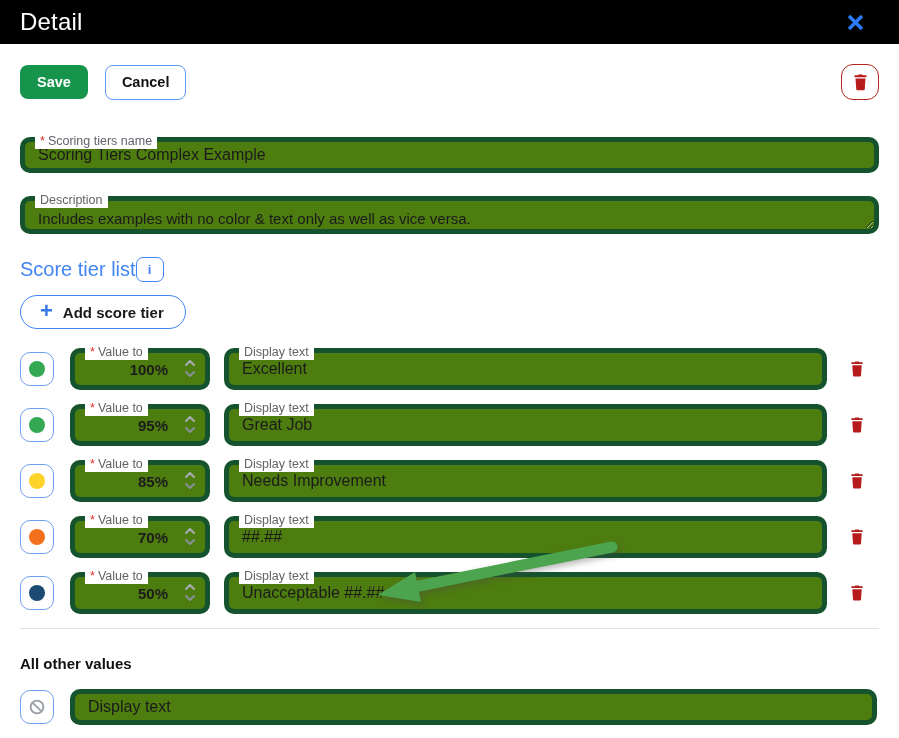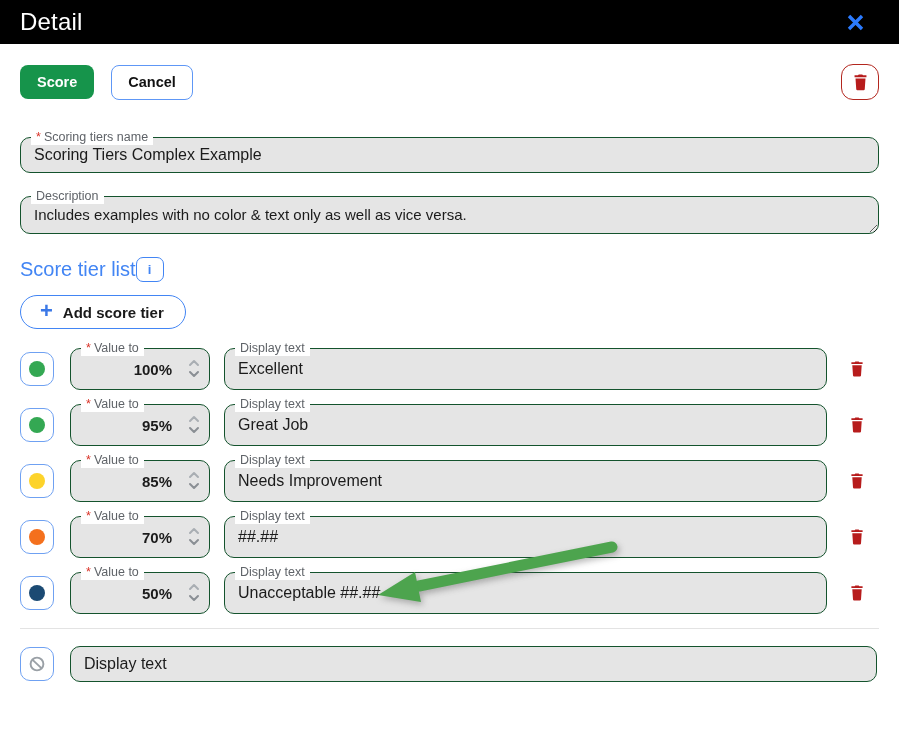--- a/index.html
+++ b/index.html
@@ -39,21 +39,21 @@
     margin-left: 17px; cursor: pointer; font-family: inherit;
   }
   .btn-delete-top {
     margin-left: auto; width: 38px; height: 36px;
     border: 1px solid #B3261E; border-radius: 12px; background: #fff;
     display: flex; align-items: center; justify-content: center; cursor: pointer;
   }
 
   
   .field {
-    position: relative; border: 1px solid #14532d; border-radius: 10px; background: #e5e5e5;
+    position: relative; border: 5px solid #14532d; border-radius: 10px; background: #4d7c0f;
   }
   .float-label {
     position: absolute; top: -9px; left: 10px; background: #fff; padding: 0 5px;
     font-size: 12.5px; color: #5F6368; white-space: nowrap; line-height: 1.3;
   }
   .req { color: #D93025; margin-right: 3px; }
   .field input {
     border: none; outline: none; width: 100%; height: 100%; background: transparent;
     font-family: inherit; font-size: 16px; color: #1b1b1b; padding: 0 13px;
     border-radius: 10px;
@@ -138,21 +138,21 @@
     <svg width="19" height="19" viewBox="0 0 19 19">
       <path d="M3 3 L16 16 M16 3 L3 16" stroke="#2B7BFF" stroke-width="3.4" stroke-linecap="butt"></path>
     </svg>
   </button>
 </header>
 
 <div class="content">
 
   
   <div class="toolbar">
-    <button class="btn-save">Score</button>
+    <button class="btn-save">Save</button>
     <button class="btn-cancel">Cancel</button>
     <button class="btn-delete-top">
       <svg class="trash-glyph" width="17" height="17" viewBox="0 0 16 16">
         <path d="M5.6 1.2 L6.4 0.4 H9.6 L10.4 1.2 H13.6 V3 H2.4 V1.2 Z M3.3 4.3 H12.7 L12 14.4 Q11.9 15.4 10.9 15.4 H5.1 Q4.1 15.4 4 14.4 Z"></path>
       </svg>
     </button>
   </div>
 
   
   <div class="field field-name">
@@ -310,20 +310,21 @@
             <path d="M5.6 1.2 L6.4 0.4 H9.6 L10.4 1.2 H13.6 V3 H2.4 V1.2 Z M3.3 4.3 H12.7 L12 14.4 Q11.9 15.4 10.9 15.4 H5.1 Q4.1 15.4 4 14.4 Z"></path>
           </svg>
       </button>
     </div>
 
   </div>
 
   <hr class="divider">
 
   
+  <div class="other-heading">All other values</div>
 
   <div class="other-row">
     <button class="prohibit-btn">
       <svg width="18" height="18" viewBox="0 0 16 16">
         <circle cx="8" cy="8" r="5.7" fill="none" stroke="#9AA0A6" stroke-width="1.7"></circle>
         <line x1="4.1" y1="4.3" x2="11.9" y2="11.7" stroke="#9AA0A6" stroke-width="1.7"></line>
       </svg>
     </button>
     <div class="field other-field">
       <input type="text" value="Display text" style="">

